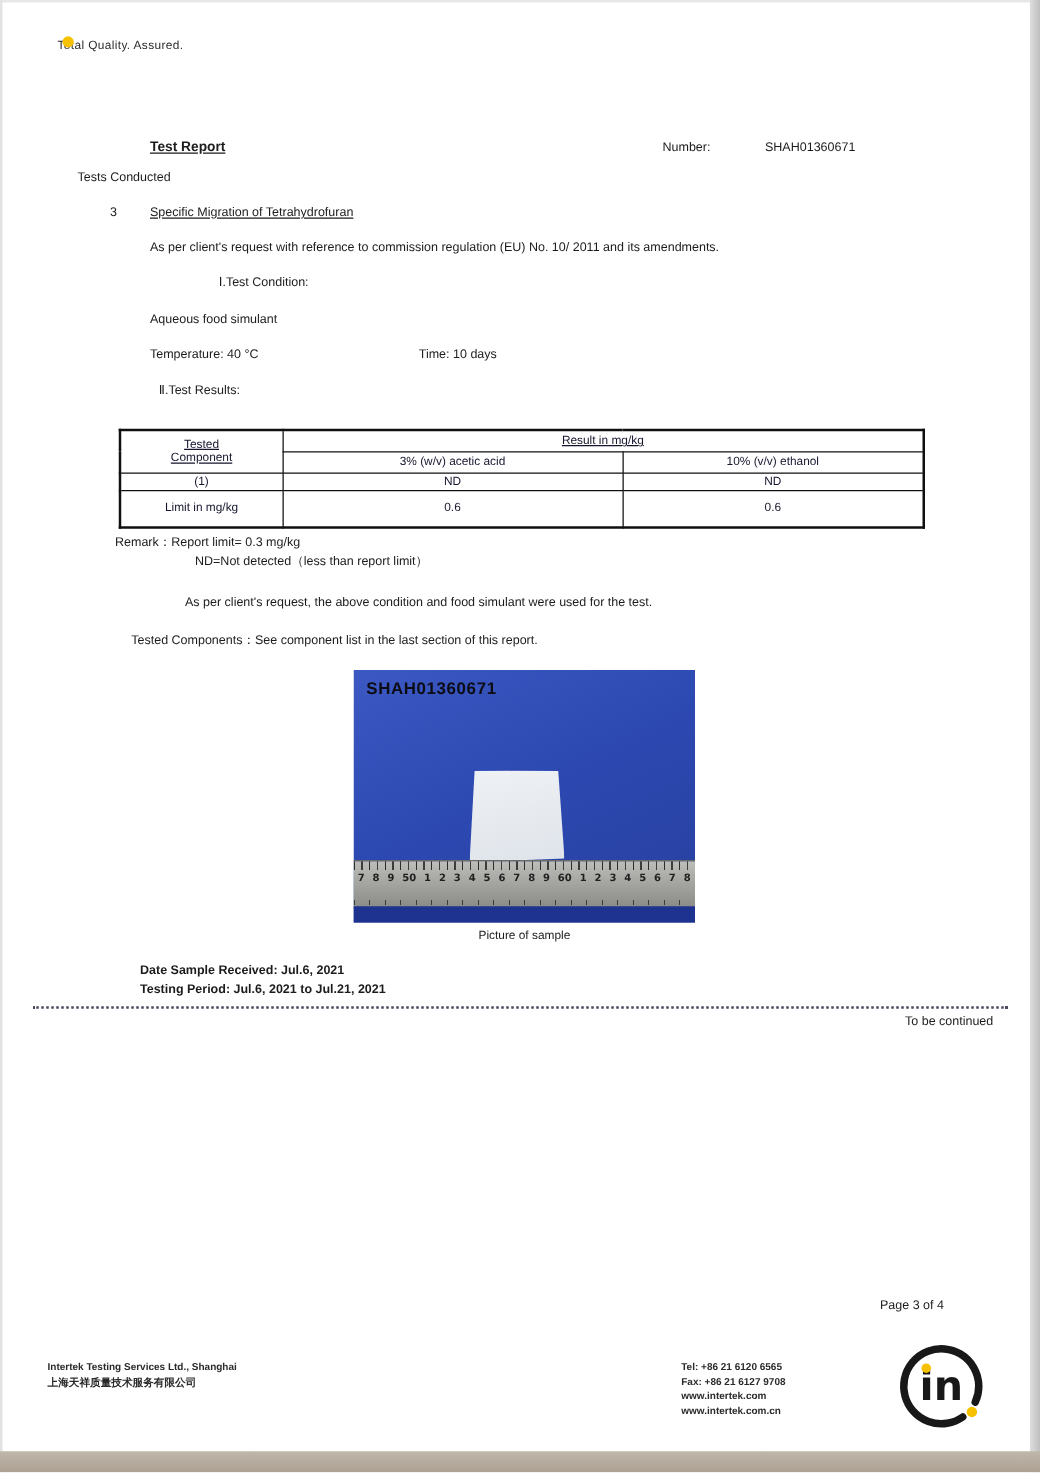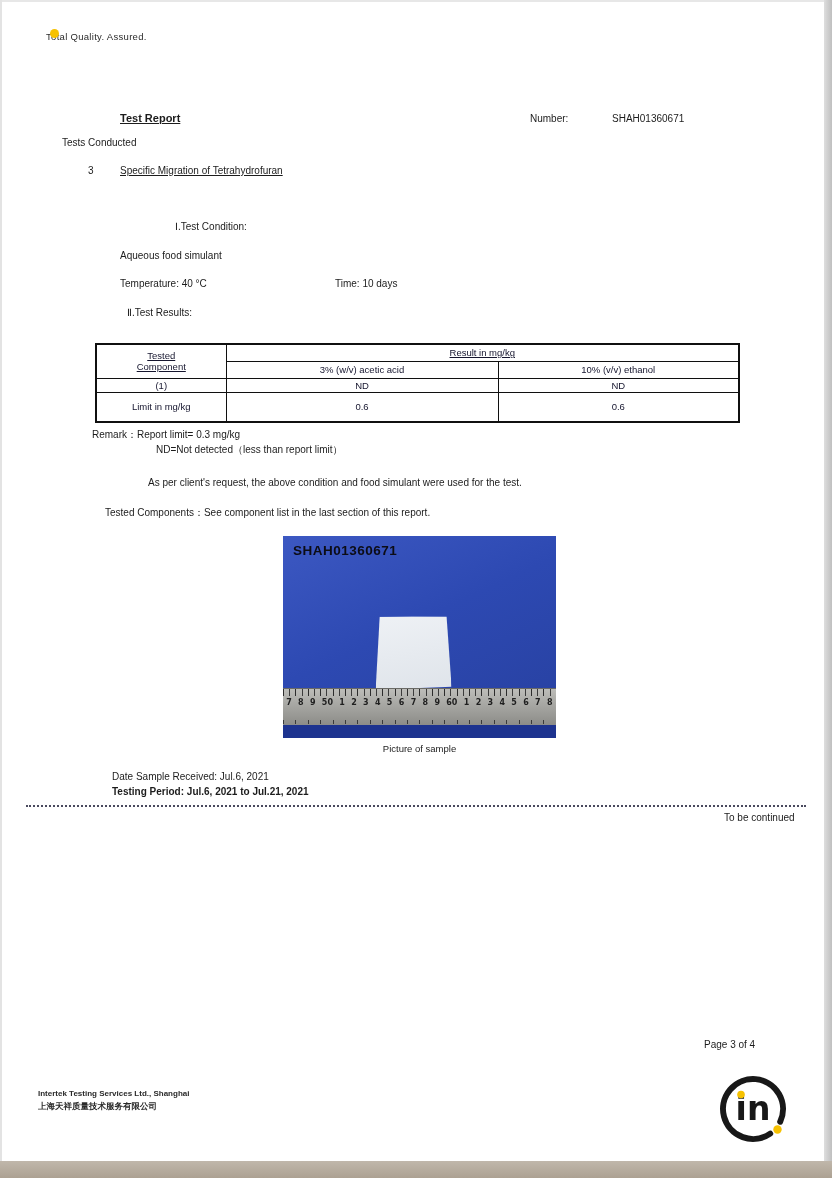--- a/index.html
+++ b/index.html
@@ -73,20 +73,21 @@
 
   <div class="abs b u" style="left:120px; top:112px; font-size:11px;">Test Report</div>
   <div class="abs t10" style="left:530px; top:113px;">Number:</div>
   <div class="abs t10" style="left:612px; top:113px;">SHAH01360671</div>
 
   <div class="abs t10" style="left:62px; top:137px;">Tests Conducted</div>
 
   <div class="abs t10" style="left:88px; top:165px;">3</div>
   <div class="abs t10 u" style="left:120px; top:165px;">Specific Migration of Tetrahydrofuran</div>
 
+  <div class="abs t10" style="left:120px; top:193px; width:640px;">As per client's request with reference to commission regulation (EU) No. 10/ 2011 and its amendments.</div>
 
   <div class="abs t10" style="left:127px; top:221px;margin-left:48px;">Ⅰ.Test Condition:</div>
   <div class="abs t10" style="left:120px; top:250px;">Aqueous food simulant</div>
   <div class="abs t10" style="left:120px; top:278px;">Temperature: 40 °C</div>
   <div class="abs t10" style="left:335px; top:278px;">Time: 10 days</div>
   <div class="abs t10" style="left:127px; top:307px;">Ⅱ.Test Results:</div>
 
   <table class="results abs" style="left:95px; top:343px; width:643px;">
     <colgroup>
         <col style="width:130px">
@@ -153,34 +154,40 @@
           <span>6</span>
           <span>7</span>
           <span>8</span>
         </div>
       <div class="ruler-ticks-bottom"></div>
     </div>
     <div class="abs photo-dark-strip" style="left:0; top:189px; width:273px; height:13px;"></div>
   </div>
   <div class="abs t95" style="left:283px; top:743px; width:273px; text-align:center;">Picture of sample</div>
 
-  <div class="abs t10 b" style="left:112px; top:771px; font-weight:400;">Date Sample Received: Jul.6, 2021</div>
+  <div class="abs t10 b" style="left:112px; top:771px; font-weight:700;">Date Sample Received: Jul.6, 2021</div>
   <div class="abs t10 b" style="left:112px; top:786px; font-weight:600;">Testing Period: Jul.6, 2021 to Jul.21, 2021</div>
 
   <div class="abs dotted-sep" style="left:26px; top:805px; width:780px;"></div>
   <div class="abs t10" style="left:700px; top:812px;margin-left:24px;">To be continued</div>
 
   <div class="abs t10" style="left:704px; top:1039px;">Page 3 of 4</div>
 
   <div class="abs footer-col" style="left:38px; top:1088px; width:250px;">
     <div>Intertek Testing Services Ltd., Shanghai</div>
     <div class="cn">上海天祥质量技术服务有限公司</div>
   </div>
 
 
+  <div class="abs footer-col" style="left:545px; top:1088px; width:160px;">
+    <div>Tel: +86 21 6120 6565</div>
+    <div>Fax: +86 21 6127 9708</div>
+    <div>www.intertek.com</div>
+    <div>www.intertek.com.cn</div>
+  </div>
 
   <div class="abs" style="left:712px; top:1068px;">
     <svg width="82" height="82" viewBox="0 0 82 82">
       <path d="M 68.2 53.7 A 30 30 0 1 0 58.2 65.6" fill="none" stroke="#181818" stroke-width="6" stroke-linecap="round"></path>
       <text x="41" y="52" text-anchor="middle" font-family="DejaVu Sans, sans-serif" font-size="33" font-weight="bold" fill="#181818">in</text>
       <circle cx="29" cy="26.5" r="3.8" fill="#f6c100"></circle>
       <circle cx="65.5" cy="61.5" r="4.2" fill="#f6c100"></circle>
     </svg>
   </div>
 

